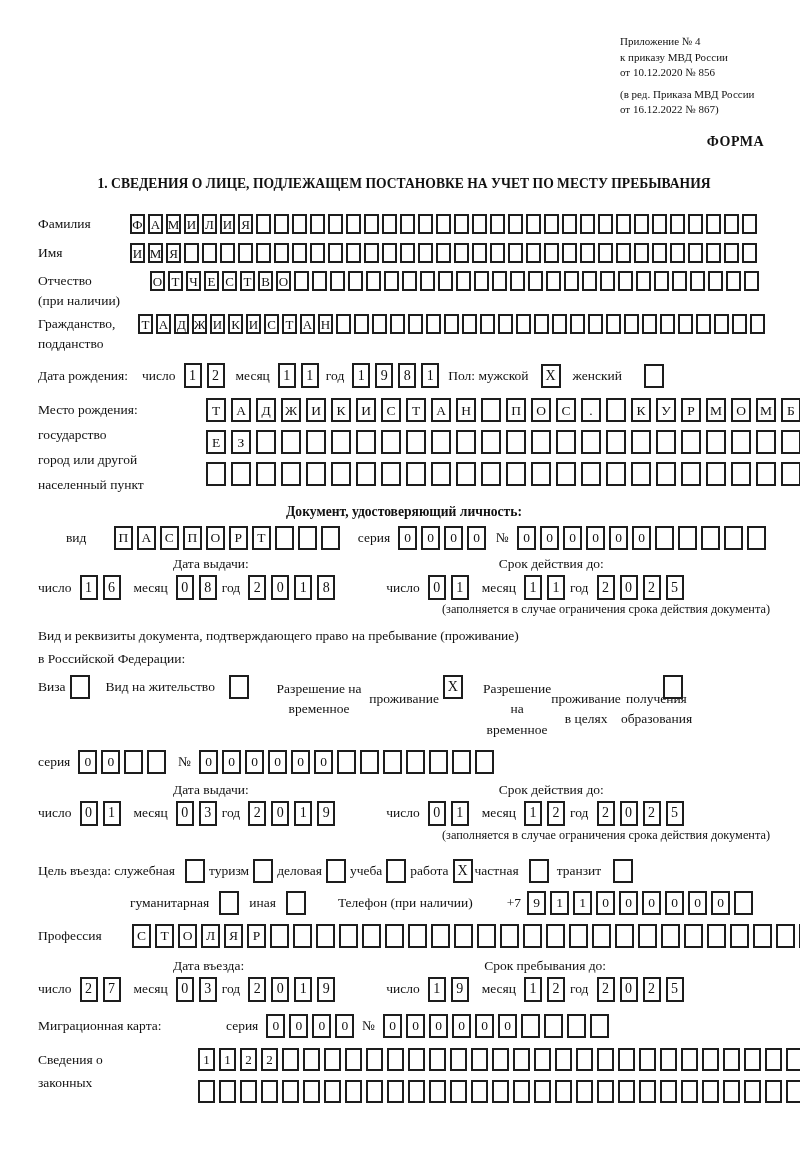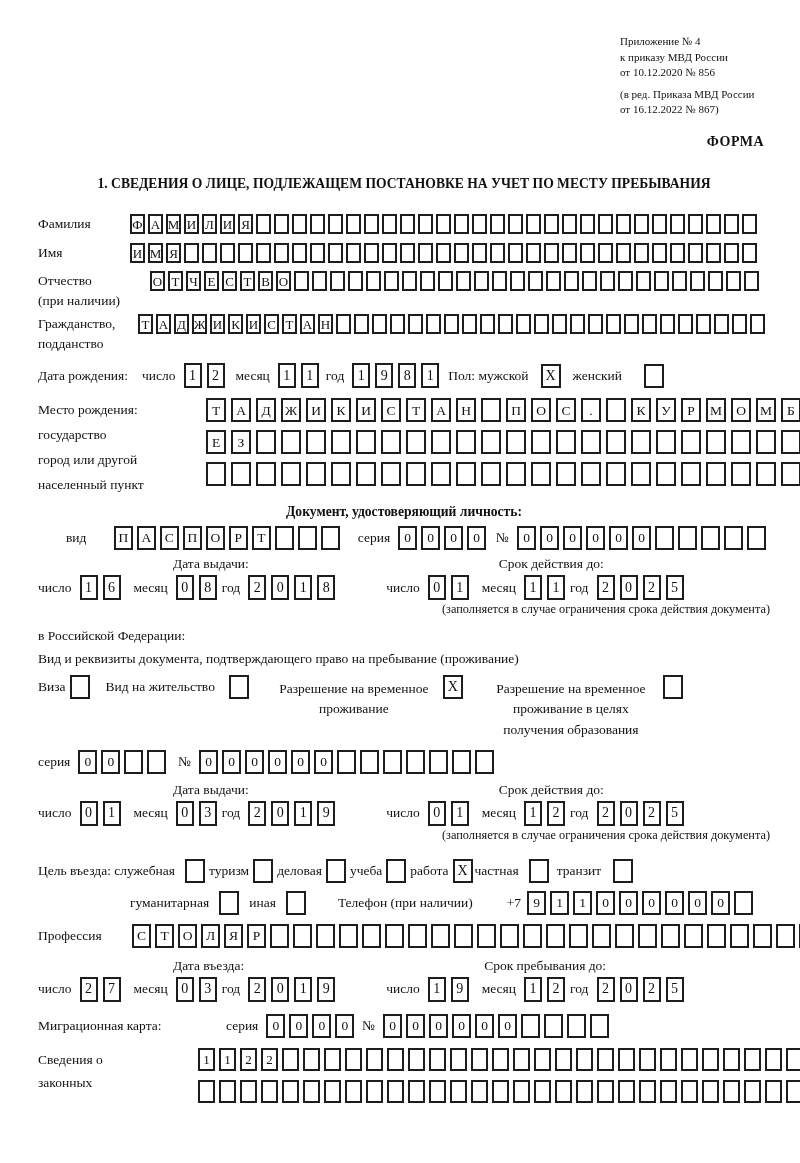--- a/index.html
+++ b/index.html
@@ -29,21 +29,21 @@
   .cells-pf .cell{width:17px;height:23px;margin-right:4px;}
   .cells-dt .cell{width:18px;height:25px;margin-right:5px;font-size:14px;}
   .checkbox{
     flex:none;box-sizing:border-box;width:20px;height:24px;border:2px solid #1d1d1d;
     display:inline-flex;align-items:center;justify-content:center;font-size:14px;margin:0 4px;
   }
   .inline-row{display:flex;align-items:center;}
   .inline-row > span.txt{margin-right:8px;}
   .note{font-size:12.3px;}
   .centered-bold{text-align:center;font-weight:bold;font-size:13.6px;}
-  .ck-col{display:flex;flex-direction:column;align-items:center;text-align:center;line-height:1.5;justify-content:flex-end;}
+  .ck-col{display:flex;flex-direction:row;align-items:center;text-align:center;line-height:1.5;}
 </style>
 </head>
 <body>
 
 <div class="page">
 
   <div class="meta">
     <div>Приложение № 4</div>
     <div>к приказу МВД России</div>
     <div>от 10.12.2020 № 856</div>
@@ -414,22 +414,22 @@
     <span class="cells cells-dt">
         <span class="cell">2</span>
         <span class="cell">0</span>
         <span class="cell">2</span>
         <span class="cell">5</span>
       </span>
   </div>
   <div class="note" style="text-align:right;margin-top:2px;">(заполняется в случае ограничения срока действия документа)</div>
 
   <div style="margin-top:8px;line-height:1.7;">
+    <div>Вид и реквизиты документа, подтверждающего право на пребывание (проживание)</div>
     <div>в Российской Федерации:</div>
-    <div>Вид и реквизиты документа, подтверждающего право на пребывание (проживание)</div>
   </div>
 
   <div class="frow" style="margin-top:4px;align-items:flex-start;">
     <span style="margin-top:4px;">Виза</span>
     <span class="checkbox"></span>
     <span style="margin-left:12px;margin-top:4px;">Вид на жительство</span>
     <span class="checkbox" style="margin-left:14px;"></span>
     <span class="ck-col" style="margin-left:16px;width:170px;margin-top:4px;">
       <span>Разрешение на временное</span>
       <span>проживание</span>

